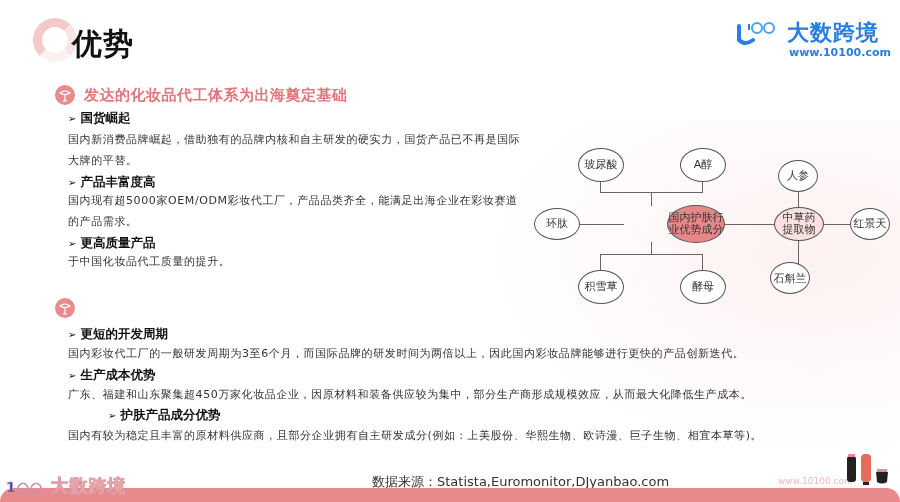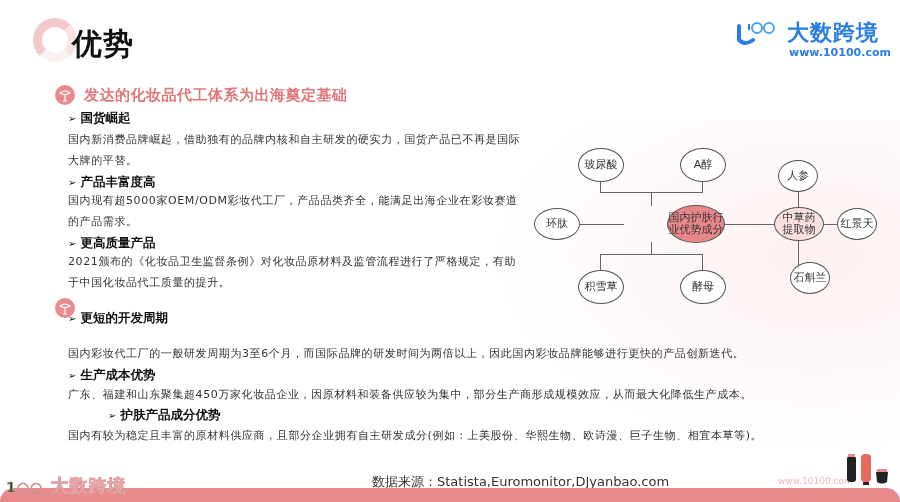--- a/index.html
+++ b/index.html
@@ -21,21 +21,21 @@
   .item-text { position:absolute; left:68px; font-size:11px; color:#333; line-height:21px; letter-spacing:0.6px; }
 
   .diagram { position:absolute; left:530px; top:140px; width:370px; height:170px; }
   .node { position:absolute; border:1px solid #555; border-radius:50%; background:#fff; display:flex; align-items:center; justify-content:center; font-size:11px; color:#333; text-align:center; line-height:12px; box-sizing:border-box; }
   .node.core { background:#e8878a; border-color:#555;margin-left:44px; }
   .node.sub { background:#fbe0e0; }
   .line { position:absolute; background:#666; }
 
   .source { position:absolute; left:372px; top:473px; font-size:13px; color:#333; white-space:nowrap; }
   .footer-band { position:absolute; left:0; top:488px; width:900px; height:14px; background:#e8898c; border-top-left-radius:14px; border-top-right-radius:14px; }
-  .footer-logo { position:absolute; left:6px; top:474px; font-size:18px; color:#14532d; font-weight:bold; text-shadow:0 0 1px #e8a3a6; -webkit-text-stroke:0.6px #e8a3a6; white-space:nowrap; letter-spacing:1px; }
+  .footer-logo { position:absolute; left:6px; top:474px; font-size:18px; color:#1d4ed8; font-weight:bold; text-shadow:0 0 1px #e8a3a6; -webkit-text-stroke:0.6px #e8a3a6; white-space:nowrap; letter-spacing:1px; }
   .footer-url { position:absolute; left:778px; top:476px; font-size:9px; color:#f3b9bb; white-space:nowrap; }
   .bottles { position:absolute; left:845px; top:452px; width:50px; height:36px; }
 </style>
 </head>
 <body>
 
 <div class="bg-wash"></div>
 
 <div class="title-ring"></div>
 <div class="page-title">优势</div>
@@ -67,33 +67,32 @@
 </div>
 
 <div class="item-head" style="top:174px;"><span class="arrow">➢</span><span>产品丰富度高</span></div>
 <div class="item-text" style="top:190px;">
   <div>国内现有超5000家OEM/ODM彩妆代工厂，产品品类齐全，能满足出海企业在彩妆赛道</div>
   <div>的产品需求。</div>
 </div>
 
 <div class="item-head" style="top:235px;"><span class="arrow">➢</span><span>更高质量产品</span></div>
 <div class="item-text" style="top:251px;">
-  <div>2021颁布的《化妆品卫生监督条例》对化妆品原材料及监管流程进行了严格规定，有助</div>
   <div>于中国化妆品代工质量的提升。</div>
 </div>
 
 <div class="section-head" style="top:298px;">
   <span class="section-icon">
     <svg width="14" height="14" viewBox="0 0 14 14">
         <path d="M2 5 Q7 1 12 5 Q7 8 2 5 Z M7 7 L7 13 M5 13 L9 13" stroke="#fff" stroke-width="1.2" fill="none"></path>
       </svg>
   </span>
 </div>
 
-<div class="item-head" style="top:310px;"><span class="arrow">➢</span><span>更短的开发周期</span></div>
+<div class="item-head" style="top:326px;"><span class="arrow">➢</span><span>更短的开发周期</span></div>
 <div class="item-text" style="top:343px;">
   <div>国内彩妆代工厂的一般研发周期为3至6个月，而国际品牌的研发时间为两倍以上，因此国内彩妆品牌能够进行更快的产品创新迭代。</div>
 </div>
 
 <div class="item-head" style="top:367px;"><span class="arrow">➢</span><span>生产成本优势</span></div>
 <div class="item-text" style="top:384px;">
   <div>广东、福建和山东聚集超450万家化妆品企业，因原材料和装备供应较为集中，部分生产商形成规模效应，从而最大化降低生产成本。</div>
 </div>
 
 <div class="item-head" style="top:407px;margin-left:40px;"><span class="arrow">➢</span><span>护肤产品成分优势</span></div>
@@ -123,22 +122,22 @@
   <div class="node core" style="left:93px; top:65px; width:58px; height:38px;">
     <span><span>国内护肤行</span><br><span>业优势成分</span></span>
   </div>
   <div class="node" style="left:48px; top:130px; width:46px; height:34px;">积雪草</div>
   <div class="node" style="left:150px; top:130px; width:46px; height:34px;">酵母</div>
 
   <div class="node" style="left:248px; top:20px; width:40px; height:32px;">人参</div>
   <div class="node sub" style="left:244px; top:67px; width:50px; height:34px;">
     <span><span>中草药</span><br><span>提取物</span></span>
   </div>
-  <div class="node" style="left:307px; top:68px; width:40px; height:32px;">红景天</div>
-  <div class="node" style="left:260px; top:122px; width:40px; height:32px;">石斛兰</div>
+  <div class="node" style="left:320px; top:68px; width:40px; height:32px;">红景天</div>
+  <div class="node" style="left:240px; top:122px; width:40px; height:32px;font-family:Liberation Serif, serif;">石斛兰</div>
 </div>
 
 <div class="source">数据来源：Statista,Euromonitor,DJyanbao.com</div>
 <div class="footer-band"></div>
 <div class="footer-logo"><span style="font-size:14px;">1○○</span> <span>大数跨境</span></div>
 <div class="footer-url">www.10100.com</div>
 <svg class="bottles" viewBox="0 0 50 36">
   <rect x="2" y="4" width="9" height="26" rx="3" fill="#222"></rect>
   <rect x="3" y="2" width="7" height="3" fill="#e98a8d"></rect>
   <rect x="16" y="2" width="10" height="28" rx="4" fill="#e86a5c"></rect>

